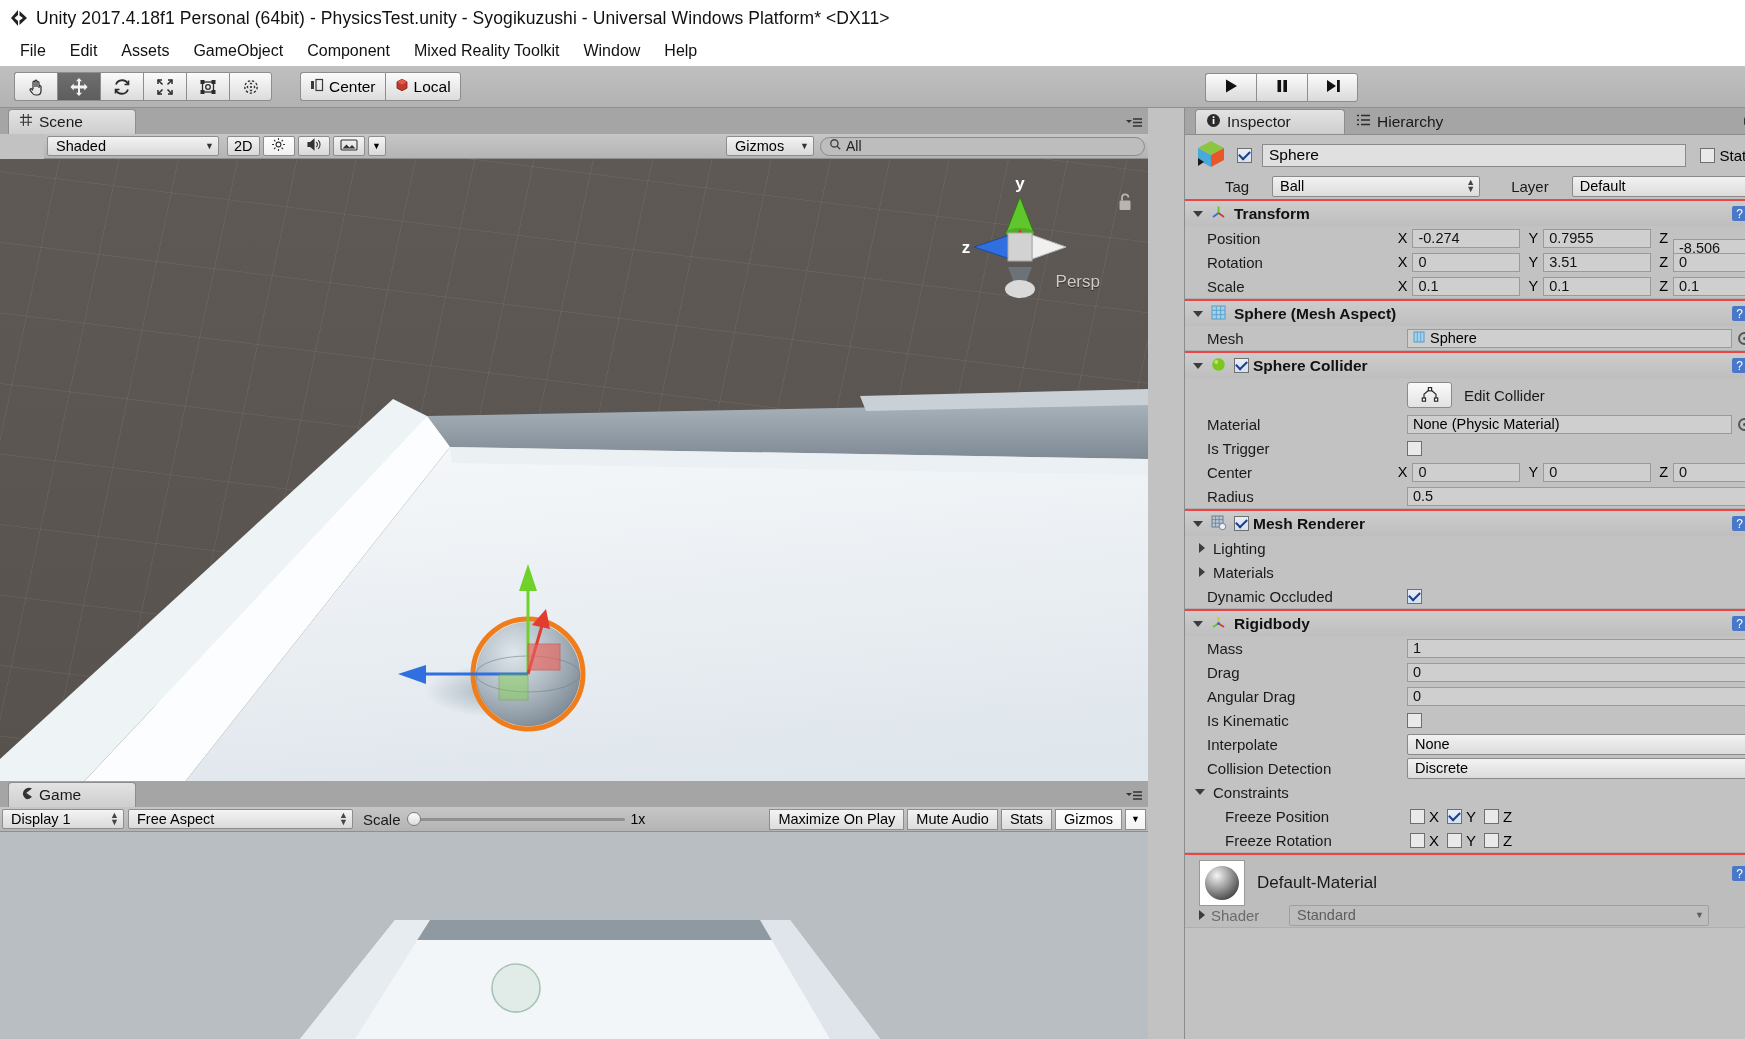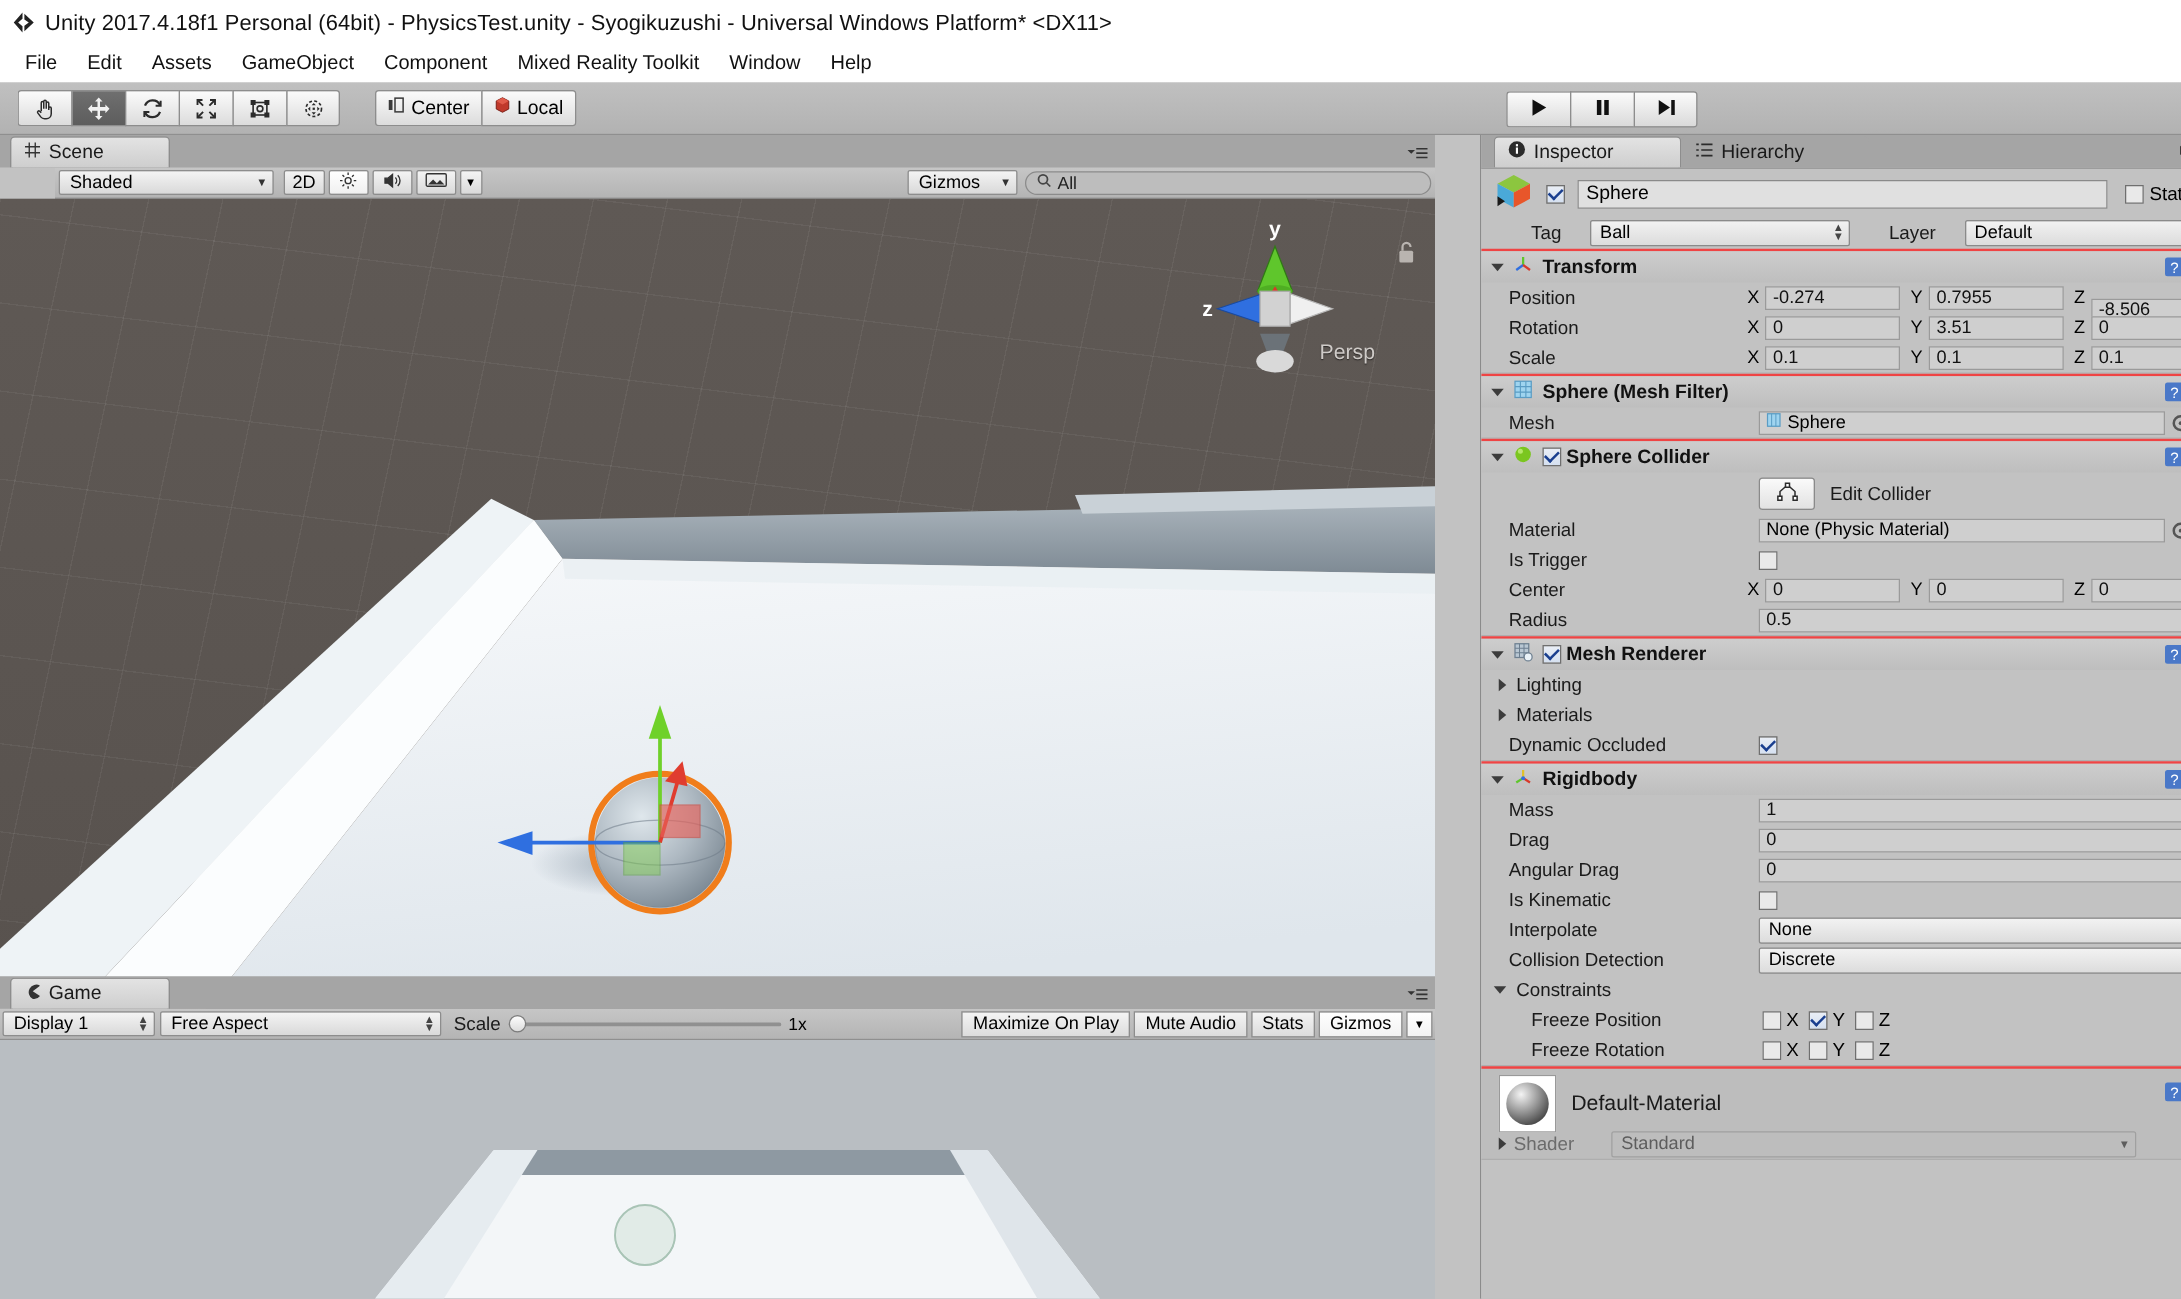--- a/index.html
+++ b/index.html
@@ -745,21 +745,21 @@
 
       <div class="comp">
         <div class="comp-header">
           <span class="foldout open"></span>
           <span>
             <svg width="17" height="17" viewBox="0 0 17 17">
                 <rect x="2" y="2" width="13" height="13" fill="#9fd4ef" stroke="#5a9cc4"></rect>
                 <path d="M6.3 2v13M10.7 2v13M2 6.3h13M2 10.7h13" stroke="#5a9cc4" stroke-width="0.9"></path>
               </svg>
           </span>
-          <span class="comp-title">Sphere (Mesh Filter)</span>
+          <span class="comp-title">Sphere (Mesh Aspect)</span>
           <span class="comp-tools">
             <span>
                 <svg class="help-icon" viewBox="0 0 17 17">
                   <rect x="1" y="1" width="15" height="15" rx="2" fill="#4a78c8"></rect>
                   <text x="8.5" y="13" font-size="12" fill="#fff" text-anchor="middle" font-family="Liberation Sans, sans-serif">?</text>
                 </svg>
               </span>
             <span>
                 <svg class="gear-icon" viewBox="0 0 17 17">
                   <circle cx="8" cy="8" r="3.1" fill="none" stroke="#333" stroke-width="1.6"></circle>

